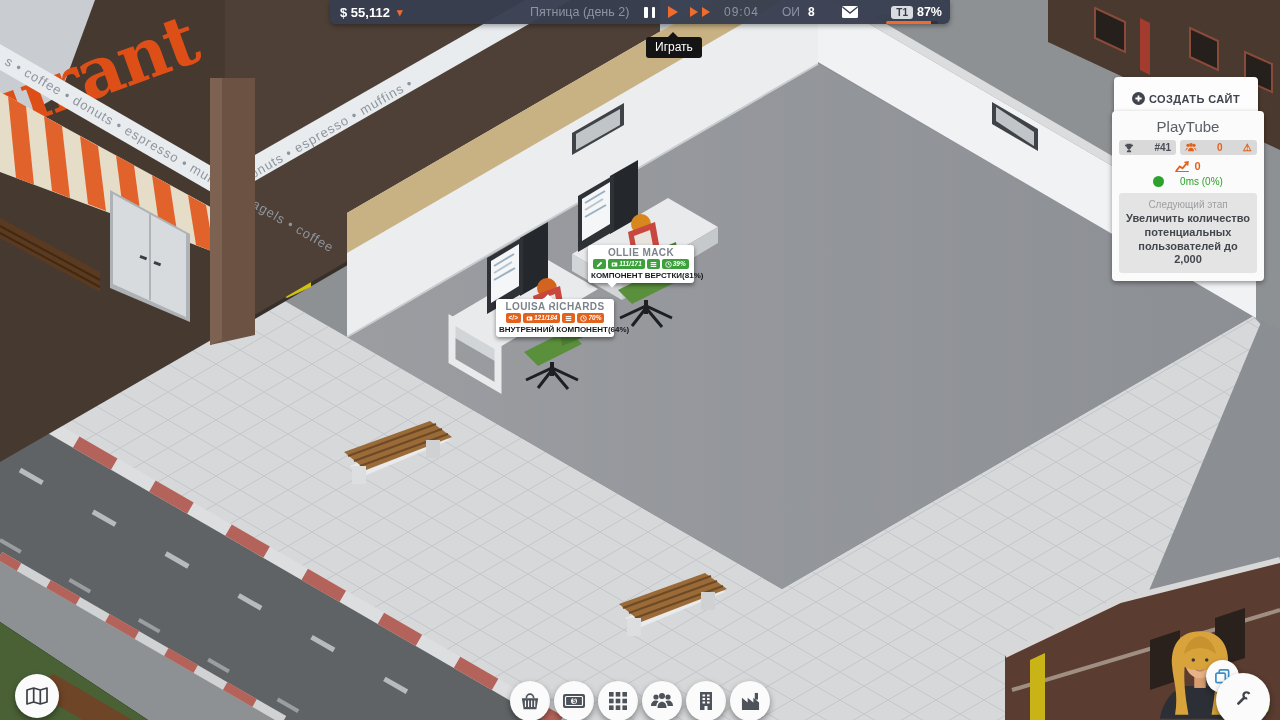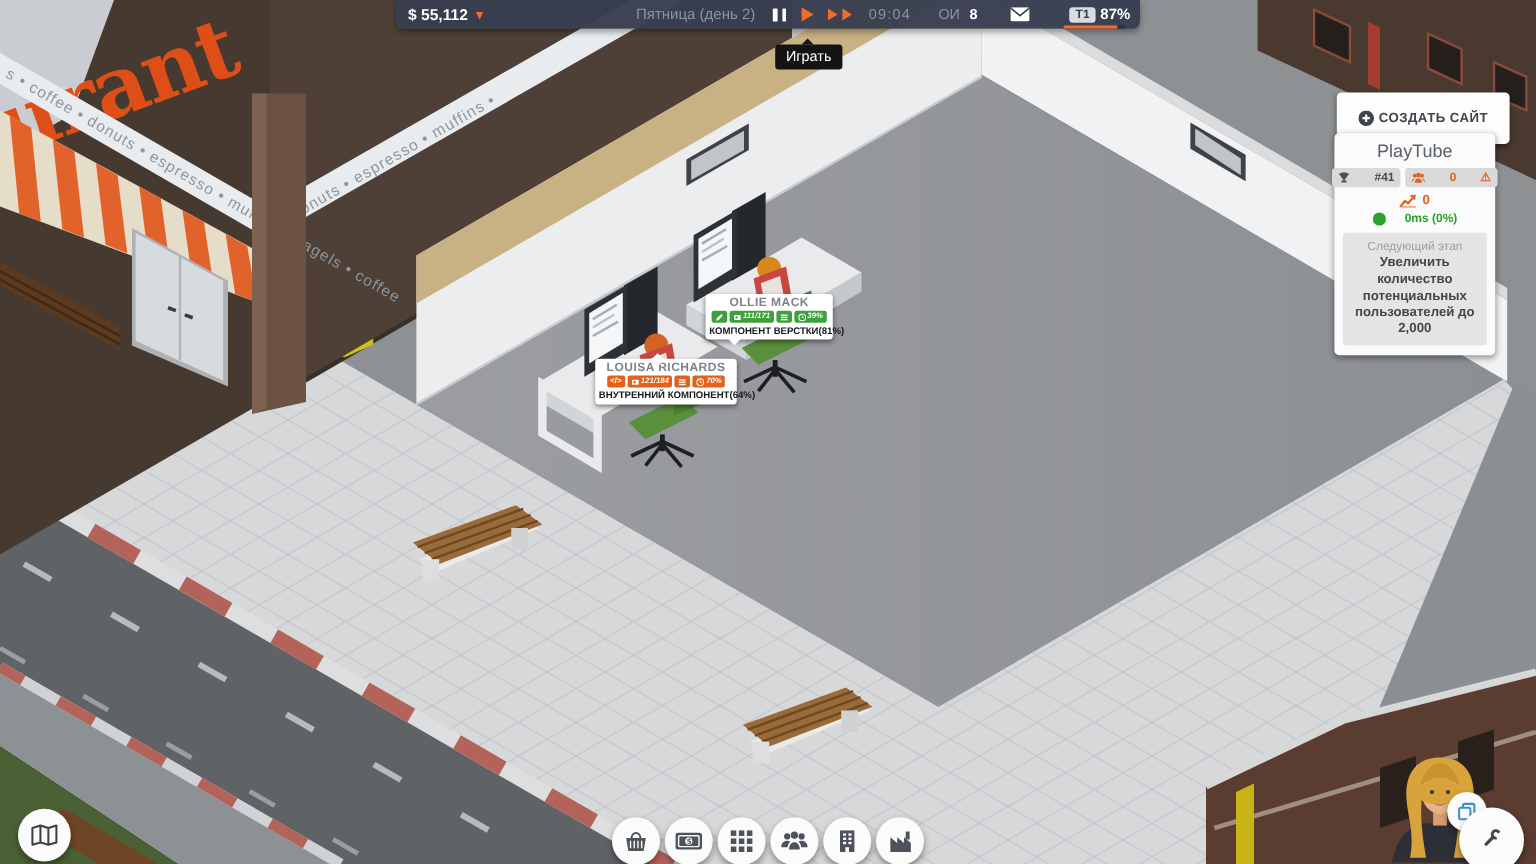--- a/index.html
+++ b/index.html
@@ -39,32 +39,32 @@
            font-size:12px;padding:3px 9px 4px;border-radius:3px;}
   .tooltip .arrow{position:absolute;top:-5px;left:22px;width:0;height:0;
            border-left:5px solid transparent;border-right:5px solid transparent;
            border-bottom:5px solid #141414;}
 
   
   .create-btn{position:absolute;left:1114px;top:77px;width:144px;height:43px;z-index:20;
       background:#fdfdfd;border-radius:4px;display:flex;align-items:center;justify-content:center;
       gap:4px;font-size:11px;font-weight:bold;letter-spacing:.4px;color:#3e434c;
       box-shadow:0 2px 4px rgba(0,0,0,.4);cursor:pointer;}
-  .site-card{position:absolute;left:1112px;top:111px;width:134px;z-index:20;background:#fbfbfb;
+  .site-card{position:absolute;left:1112px;top:111px;width:152px;z-index:20;background:#fbfbfb;
       border-radius:4px;box-shadow:0 2px 5px rgba(0,0,0,.4);padding:5px 0 0;text-align:center;}
   .site-title{font-size:15px;color:#5a6068;margin:2px 0 5px;}
   .badge-row{display:flex;justify-content:center;gap:4px;margin-bottom:5px;}
   .gbadge{background:#d9d9d9;border-radius:3px;padding:2px 5px;display:inline-flex;
           align-items:center;gap:20px;font-size:10px;font-weight:bold;color:#4a4f57;}
   .gbadge .org{color:#e2611b;}
   .warn{color:#e2611b;font-size:10px;}
   .trend-row{display:flex;justify-content:center;align-items:center;gap:4px;
              color:#e2611b;font-weight:bold;font-size:11px;margin-bottom:4px;}
   .lat-row{display:flex;justify-content:center;align-items:center;gap:16px;
-           color:#27a327;font-weight:bold;font-size:10px;margin-bottom:6px;}
+           color:#27a327;font-weight:normal;font-size:10px;margin-bottom:6px;}
   .lat-dot{width:11px;height:11px;border-radius:50%;background:#2da12d;}
   .next-box{background:#e4e4e4;border-radius:3px;margin:0 7px 8px;padding:6px 4px;}
   .next-label{font-size:10px;color:#9c9ea1;margin-bottom:2px;}
   .next-text{font-size:11px;font-weight:bold;color:#42464d;line-height:1.25;}
 
   
   .emp-label{position:absolute;z-index:10;background:#fff;border-radius:3px;
       padding:2px 3px 3px;text-align:center;box-shadow:0 2px 4px rgba(0,0,0,.45);}
   .emp-pointer{position:absolute;width:8px;height:8px;background:#fff;transform:rotate(45deg);}
   .emp-name{font-size:10px;font-weight:bold;color:#7d838b;letter-spacing:.4px;}

